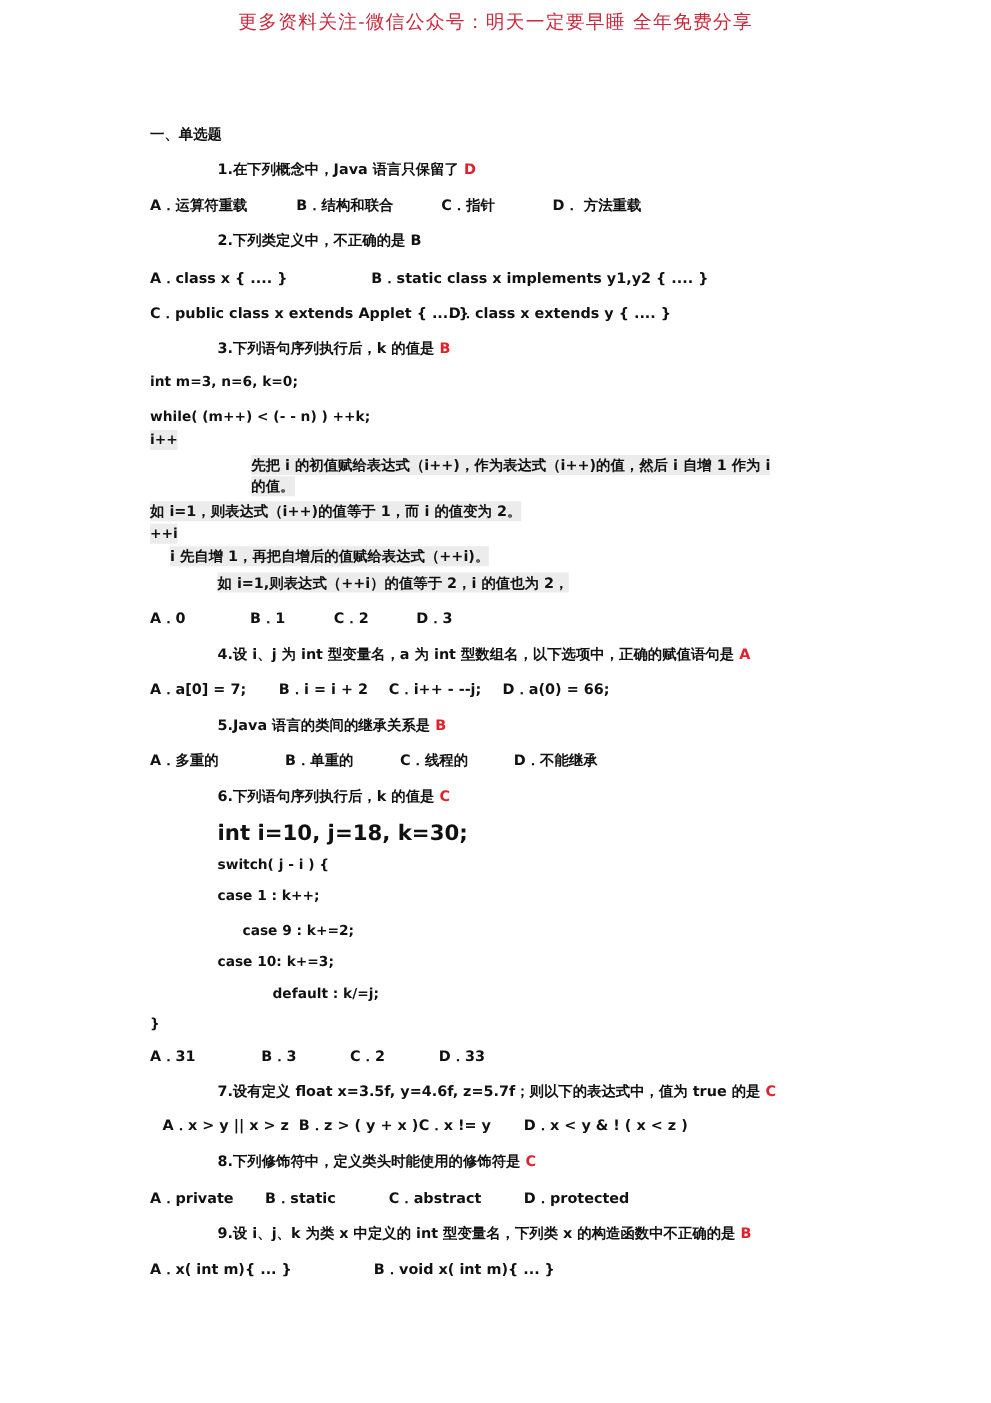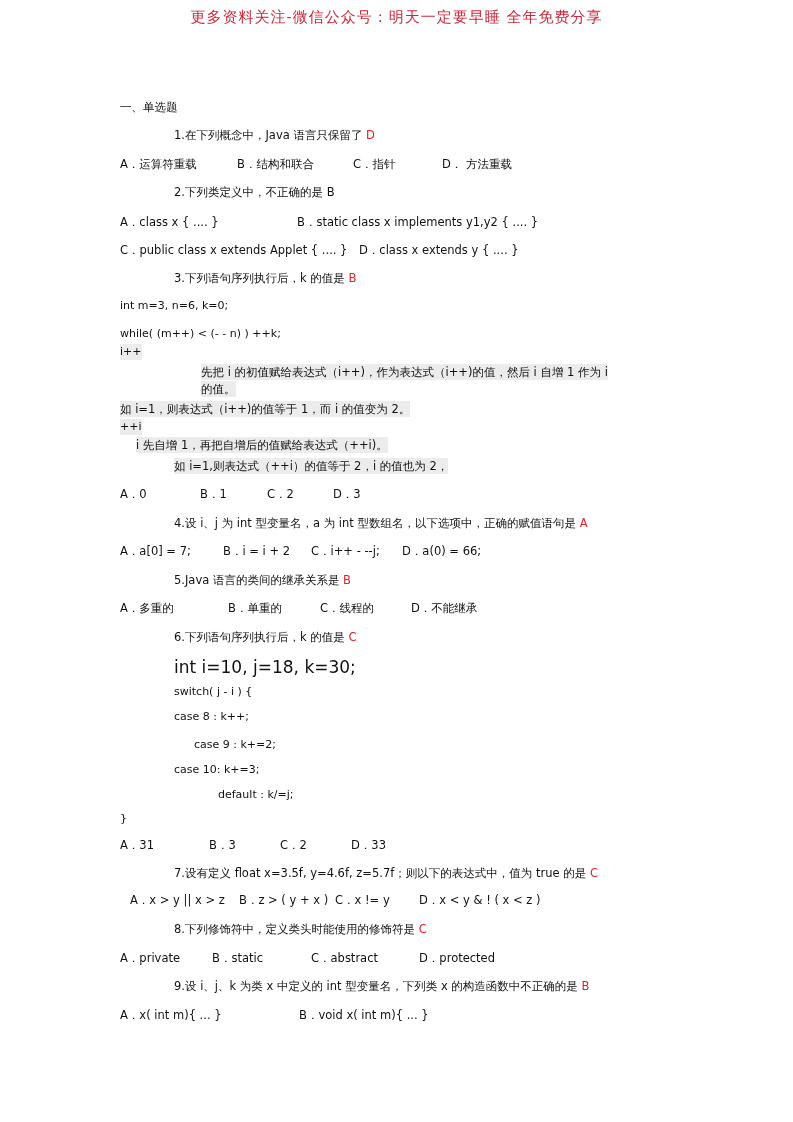--- a/index.html
+++ b/index.html
@@ -7,21 +7,21 @@
     width: 793px; height: 1122px; position: relative; overflow: hidden;
     font-family: "DejaVu Sans", "Liberation Sans", sans-serif;
     color: #111111;
   }
   .banner {
     position: absolute; top: 8px; left: 0; width: 793px; text-align: center;
     font-family: "DejaVu Serif", "Liberation Serif", serif;
     font-size: 15px; color: #c8283c; letter-spacing: 1px;
   }
   .line {
-    position: absolute; font-size: 11.5px; font-weight: normal; white-space: nowrap;
+    position: absolute; font-size: 11.5px; font-weight: bold; white-space: nowrap;
     line-height: 16px;
   }
   .ans { color: #e0202a; }
   .hl { background: #ececec; }
   .opt { position: absolute; white-space: nowrap; }
 </style>
 </head>
 <body>
 
 <div class="banner">更多资料关注-微信公众号：明天一定要早睡 全年免费分享</div>
@@ -90,21 +90,21 @@
   <span class="opt" style="left:200px;">C．线程的</span>
   <span class="opt" style="left:291px;">D．不能继承</span>
 </div>
 
 <div class="line" style="top:629px;left:174px;">
   <span>6.下列语句序列执行后，k 的值是</span>
   <span class="ans">C</span>
 </div>
 <div class="line" style="top:659px;left:174px;font-size:17px;">int  i=10, j=18, k=30;</div>
 <div class="line" style="top:684px;left:174px;font-size:11px;">switch( j - i ) {</div>
-<div class="line" style="top:709px;left:174px;font-size:11px;">case 8 : k++;</div>
+<div class="line" style="top:709px;left:174px;font-size:11px;">case 1 : k++;</div>
 <div class="line" style="top:737px;left:174px;font-size:11px;margin-left:20px;">case  9 :  k+=2;</div>
 <div class="line" style="top:762px;left:174px;font-size:11px;">case  10: k+=3;</div>
 <div class="line" style="top:787px;left:174px;font-size:11px;margin-left:44px;">default : k/=j;</div>
 <div class="line" style="top:811px;left:120px;font-size:11px;">}</div>
 <div class="line" style="top:837px;left:120px;width:580px;">
   <span class="opt" style="left:0;">A．31</span>
   <span class="opt" style="left:89px;">B．3</span>
   <span class="opt" style="left:160px;">C．2</span>
   <span class="opt" style="left:231px;">D．33</span>
 </div>

